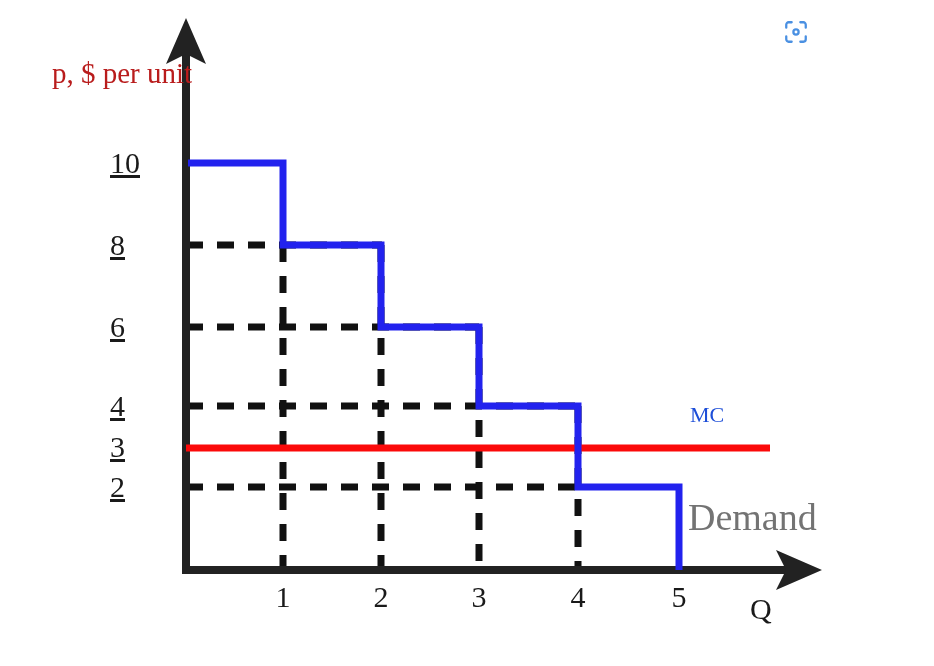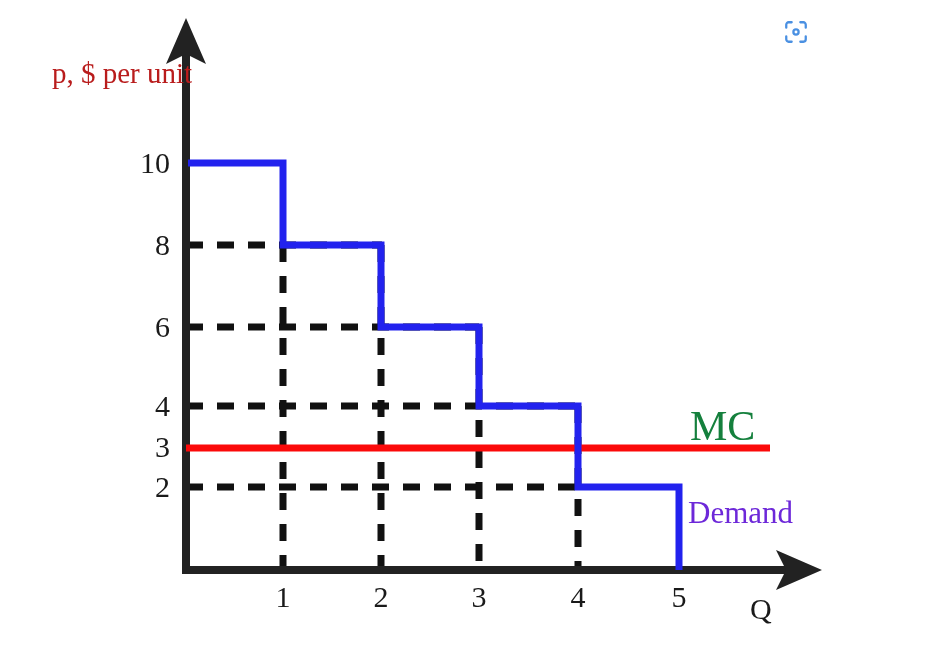--- a/index.html
+++ b/index.html
@@ -32,48 +32,48 @@
     left: 52px;
     top: 57px;
     font-size: 29px;
     width: 130px;
     color: #b91c1c;
   }
   
   .ytick {
     position: absolute;
     font-size: 30px;
-    text-align: right;
     width: 60px;
     color: #1a1a1a;
+    text-decoration: underline;
   }
   .xtick {
     position: absolute;
     font-size: 30px;
     text-align: center;
     width: 40px;
     color: #1a1a1a;
   }
   #x-axis-title {
     left: 750px;
     top: 592px;
     font-size: 30px;
     color: #1a1a1a;
   }
   #mc-label {
     left: 690px;
     top: 403px;
-    font-size: 42px;
-    color: #15803d;
+    font-size: 22px;
+    color: #1d4ed8;
   }
   #demand-label {
     left: 688px;
     top: 496px;
-    font-size: 31px;
-    color: #6d28d9;
+    font-size: 38px;
+    color: #737373;
   }
   #lens-icon {
     position: absolute;
     left: 783px;
     top: 19px;
     width: 26px;
     height: 26px;
   }
 </style>
 </head>

